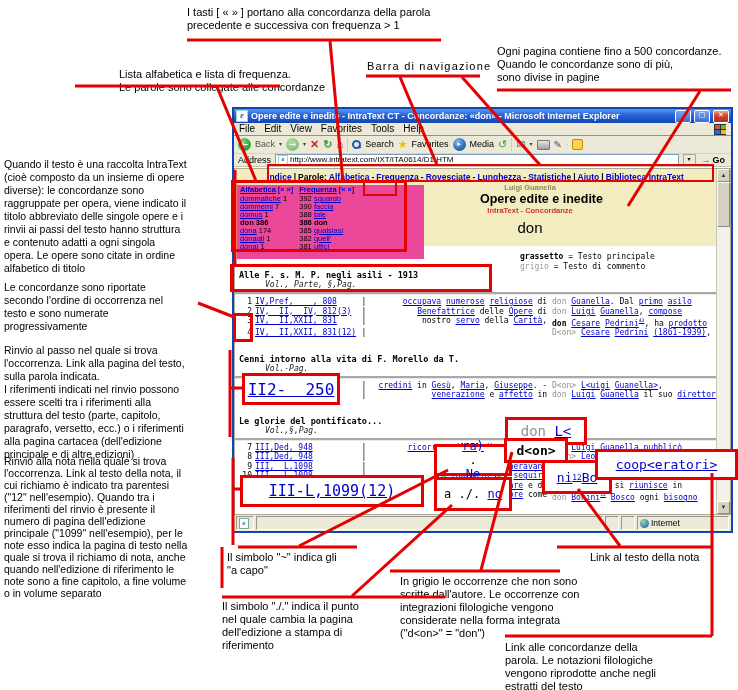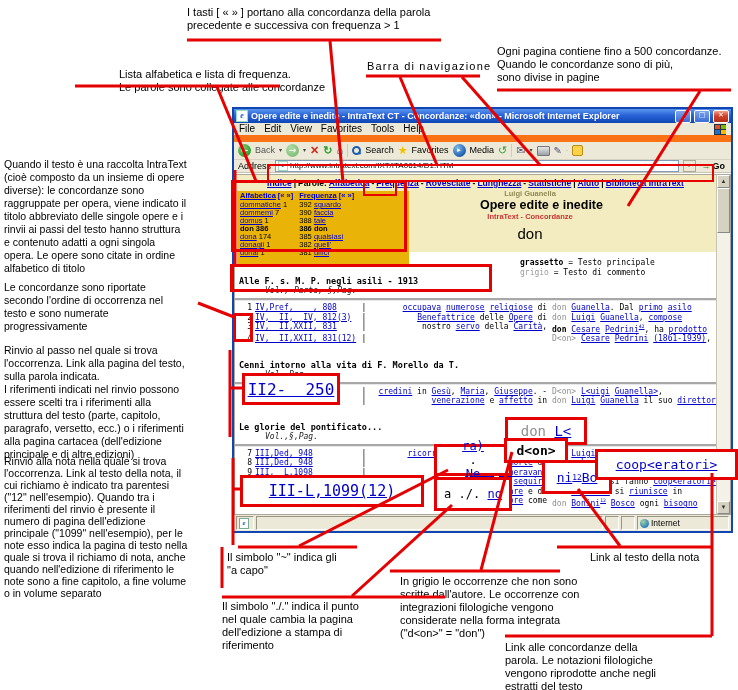--- a/index.html
+++ b/index.html
@@ -25,21 +25,21 @@
             display:flex;align-items:center;padding:0 2px;gap:3px;flex:none;}
   .t-ico{width:10px;height:10px;background:#fff;border:1px solid #9db;font:italic bold 8px/9px "Liberation Serif",serif;
          color:#1a5cd0;text-align:center;flex:none;}
   #titletext{color:#fff;font:bold 9px/12px "Liberation Sans",sans-serif;flex:1;
              white-space:nowrap;overflow:hidden;}
   .wbtn{width:14px;height:11px;border:1px solid #fff;border-radius:2px;flex:none;
         background:linear-gradient(#7da4ec,#3b6cd6);color:#fff;font:bold 7px/9px "DejaVu Sans",sans-serif;
         text-align:center;}
   .wbtn.close{background:linear-gradient(#f0a08c,#d2412a 45%,#b22f1a);}
   #menubar{height:12px;display:flex;align-items:center;gap:9px;padding:0 5px;flex:none;
-           font:10px/12px "Liberation Sans",sans-serif;border-bottom:7px solid #f97316;}
+           font:10px/12px "Liberation Sans",sans-serif;border-bottom:1px solid #f97316;}
   .menu-item{white-space:nowrap;}
   #winflag{margin-left:auto;width:12px;height:11px;background:#234;display:grid;
            grid-template-columns:5px 5px;grid-template-rows:4px 4px;gap:1px;padding:1px;box-sizing:border-box;}
   #winflag i{display:block;}
   #toolbar{height:17px;display:flex;align-items:center;gap:4px;padding:0 4px;flex:none;
            font:9px/11px "Liberation Sans",sans-serif;border-bottom:1px solid #d8d4c4;}
   .nav-circle{width:13px;height:13px;border-radius:50%;color:#fff;font:bold 9px/13px "DejaVu Sans",sans-serif;
               text-align:center;flex:none;}
   .grn{background:radial-gradient(circle at 35% 30%,#7fd27f,#2fa12f 70%);}
   .dim{opacity:.55;}
@@ -59,21 +59,21 @@
   #gobtn{display:flex;align-items:center;gap:2px;font:bold 9px/11px "Liberation Sans",sans-serif;padding:0 2px;}
   .goarrow{color:#1f8b1f;font-weight:bold;}
   
   #contentwrap{flex:1;display:flex;border-top:1px solid #fff;min-height:0;}
   #page{flex:1;position:relative;background:#fff;overflow:hidden;border:1px solid #aca899;border-right:none;}
   #yellowband{position:absolute;left:0;top:0;right:0;height:77px;background:#f2ecc0;}
   #pagenav{position:absolute;left:0;top:2px;right:0;text-align:center;
            font:bold 8.5px/12px "Liberation Sans",sans-serif;z-index:2;white-space:nowrap;}
   .navlnk{color:#0000cc;text-decoration:underline;margin:0 1px;}
   .navsep{color:#000;margin:0 1px;}
-  #wordlist{position:absolute;left:2px;top:16px;width:172px;height:74px;background:#eab308;
+  #wordlist{position:absolute;left:2px;top:16px;width:187px;height:74px;background:#ec4899;
             font:7.5px/8px "Liberation Sans",sans-serif;display:flex;gap:6px;padding:1px 0 0 3px;box-sizing:border-box;}
   .wl-col{display:flex;flex-direction:column;gap:0;}
   .wl-head{font-weight:bold;margin-bottom:1px;white-space:nowrap;}
   .wl-head a{color:#0000cc;text-decoration:underline;}
   .pager{color:#0000cc;font-weight:bold;margin-left:2px;}
   .wl-row{white-space:nowrap;line-height:8px;}
   .wl-row a{color:#0000cc;text-decoration:underline;}
   .wl-cur{font-weight:bold;color:#000;}
   #masthead{position:absolute;left:170px;top:14px;width:250px;text-align:center;z-index:2;}
   #mh-author{font:bold 7.5px/9px "Liberation Sans",sans-serif;color:#8f8a55;}

